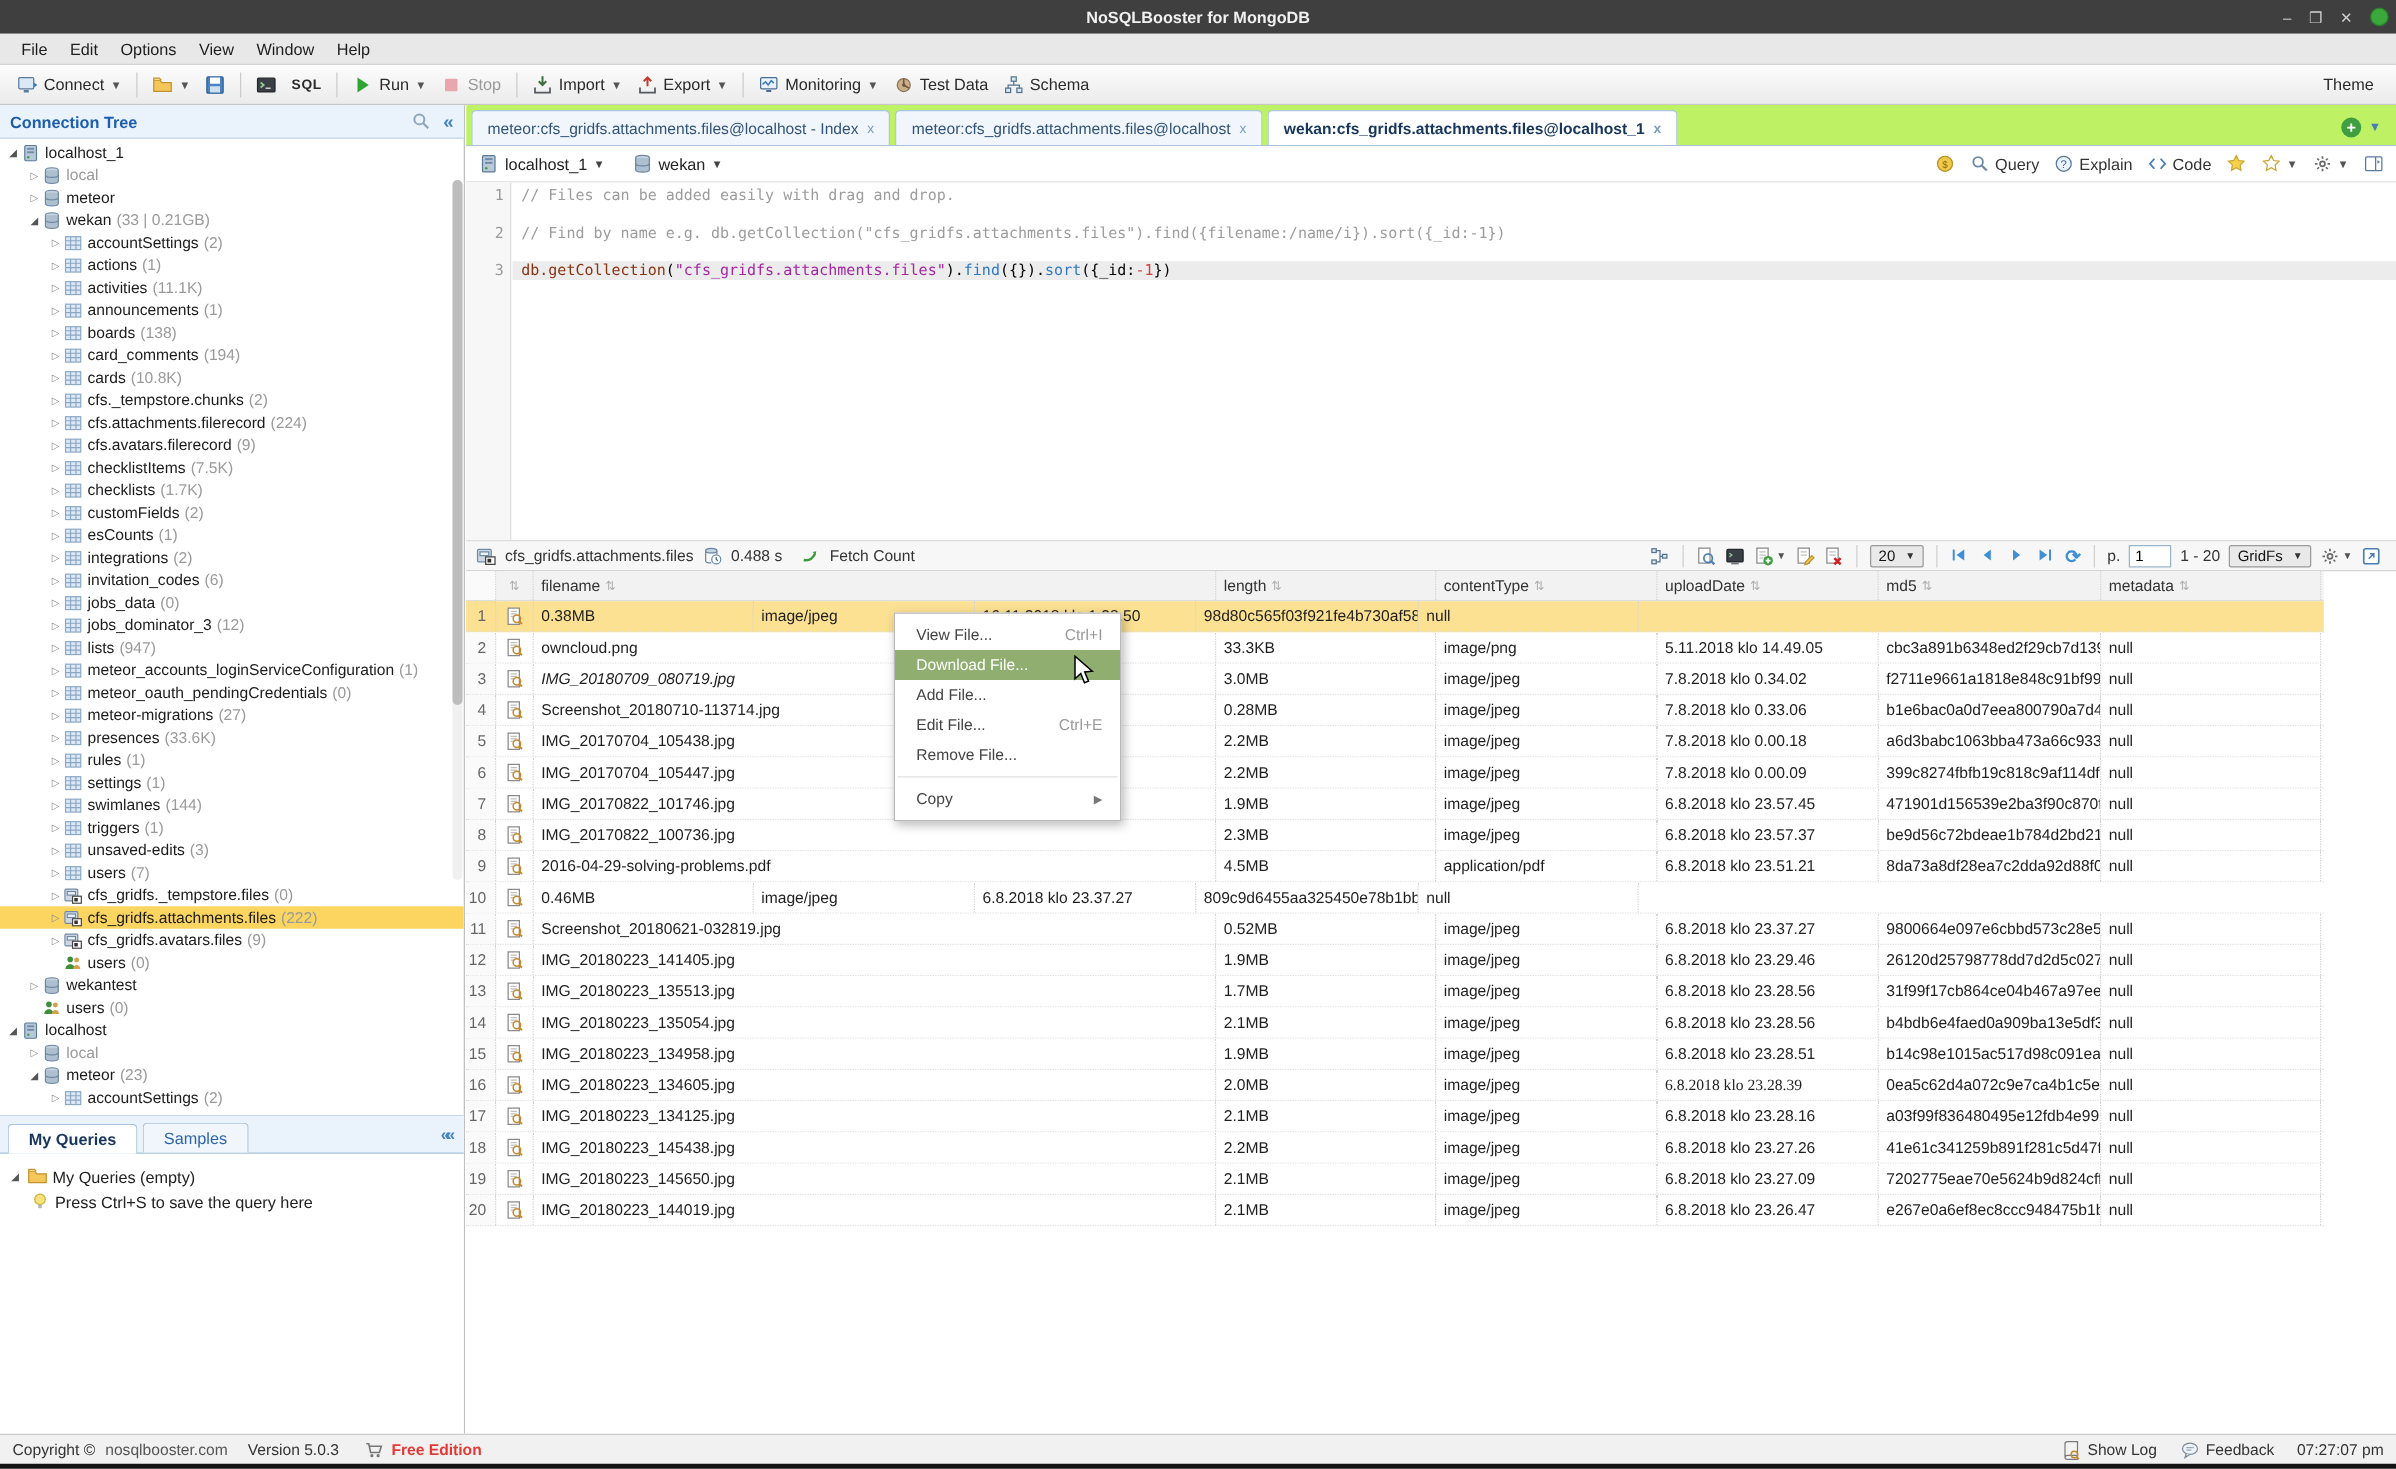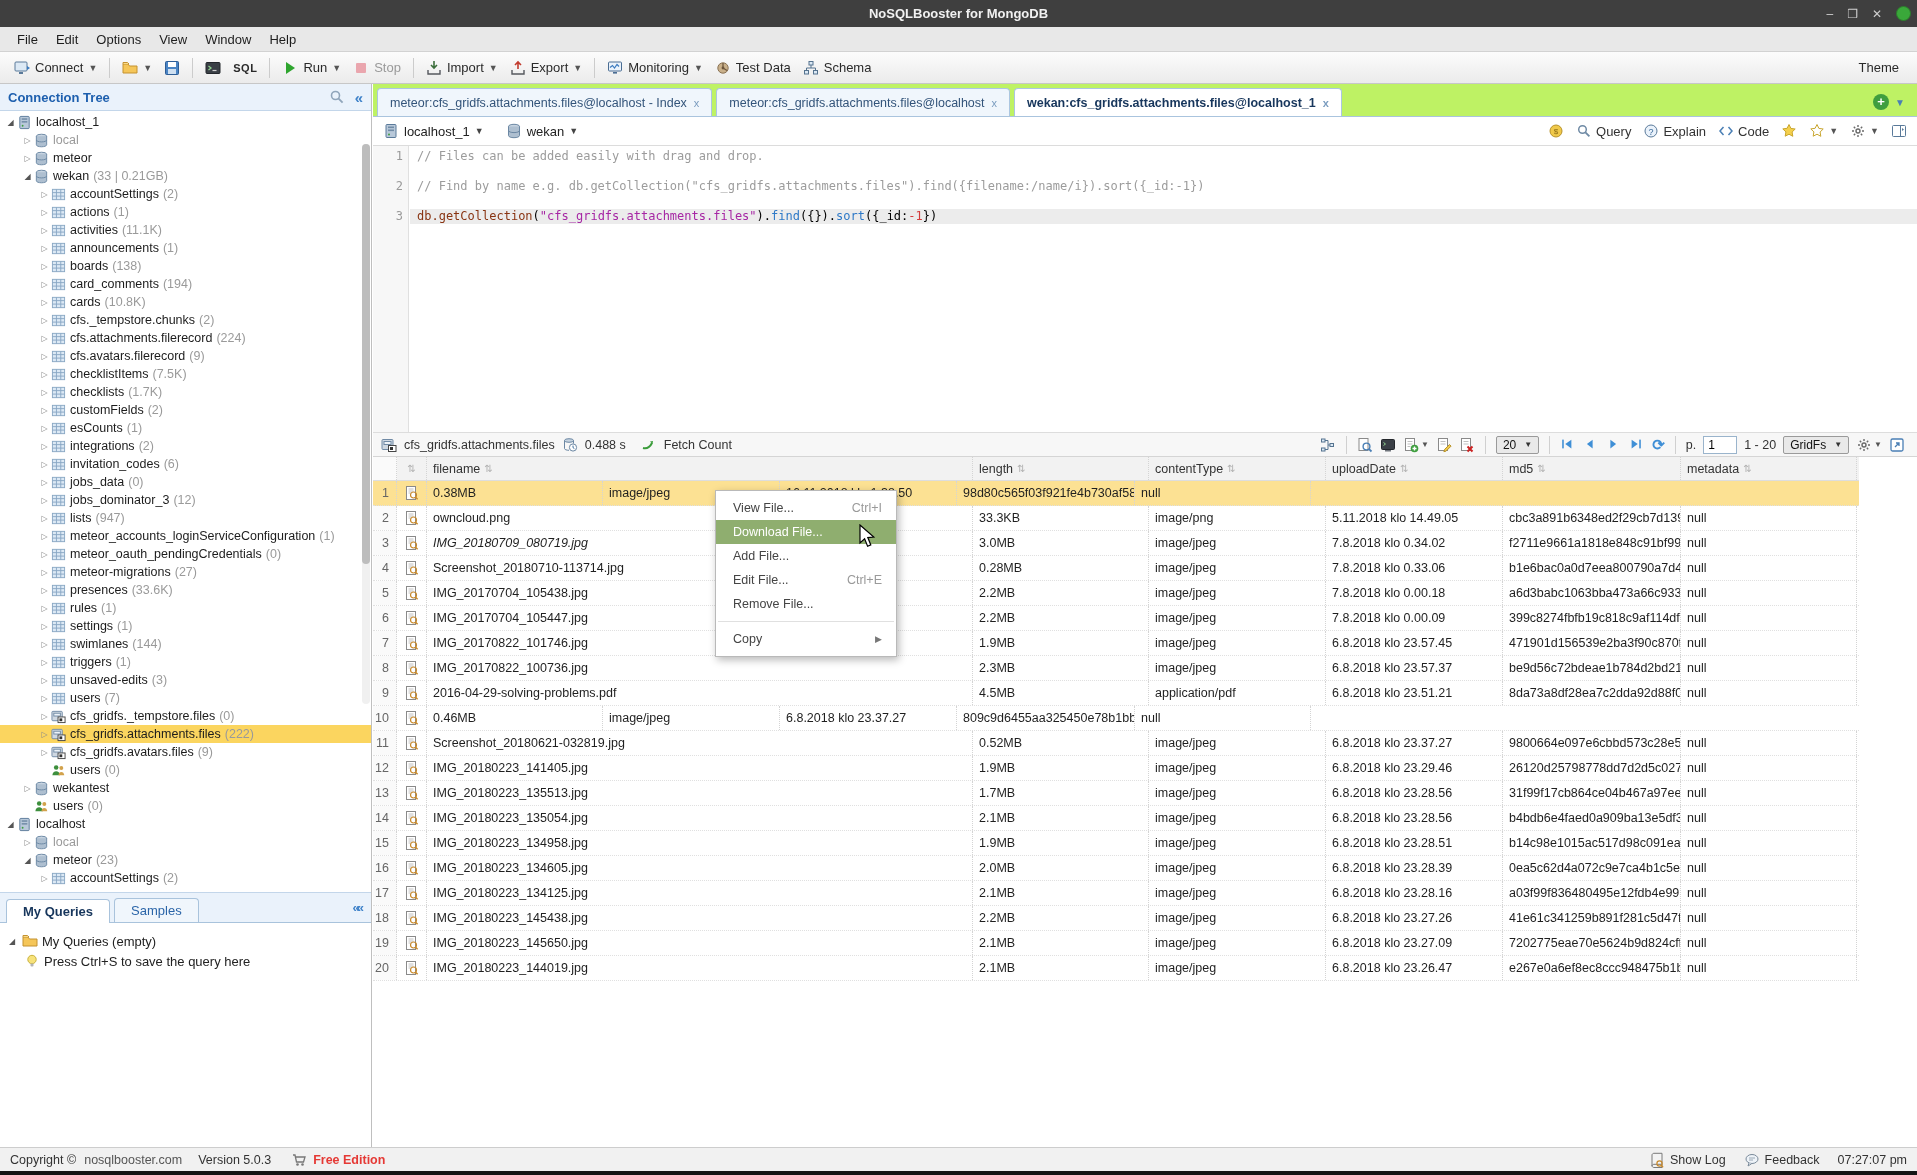--- a/index.html
+++ b/index.html
@@ -1560,21 +1560,21 @@
           </div>
           <div class="gc" style="width: 546px;">
             <span>IMG_20180223_134605.jpg</span>
           </div>
           <div class="gc" style="width: 176px;">
             <span>2.0MB</span>
           </div>
           <div class="gc" style="width: 177px;">
             <span>image/jpeg</span>
           </div>
-          <div class="gc" style="width: 177px;">
+          <div class="gc" style="width: 177px; font-family: Liberation Serif, serif;">
             <span>6.8.2018 klo 23.28.39</span>
           </div>
           <div class="gc" style="width: 178px;">
             <span>0ea5c62d4a072c9e7ca4b1c5eff</span>
           </div>
           <div class="gc" style="width: 176px;">
             <span>null</span>
           </div>
         </div>
         <div class="g-row">

